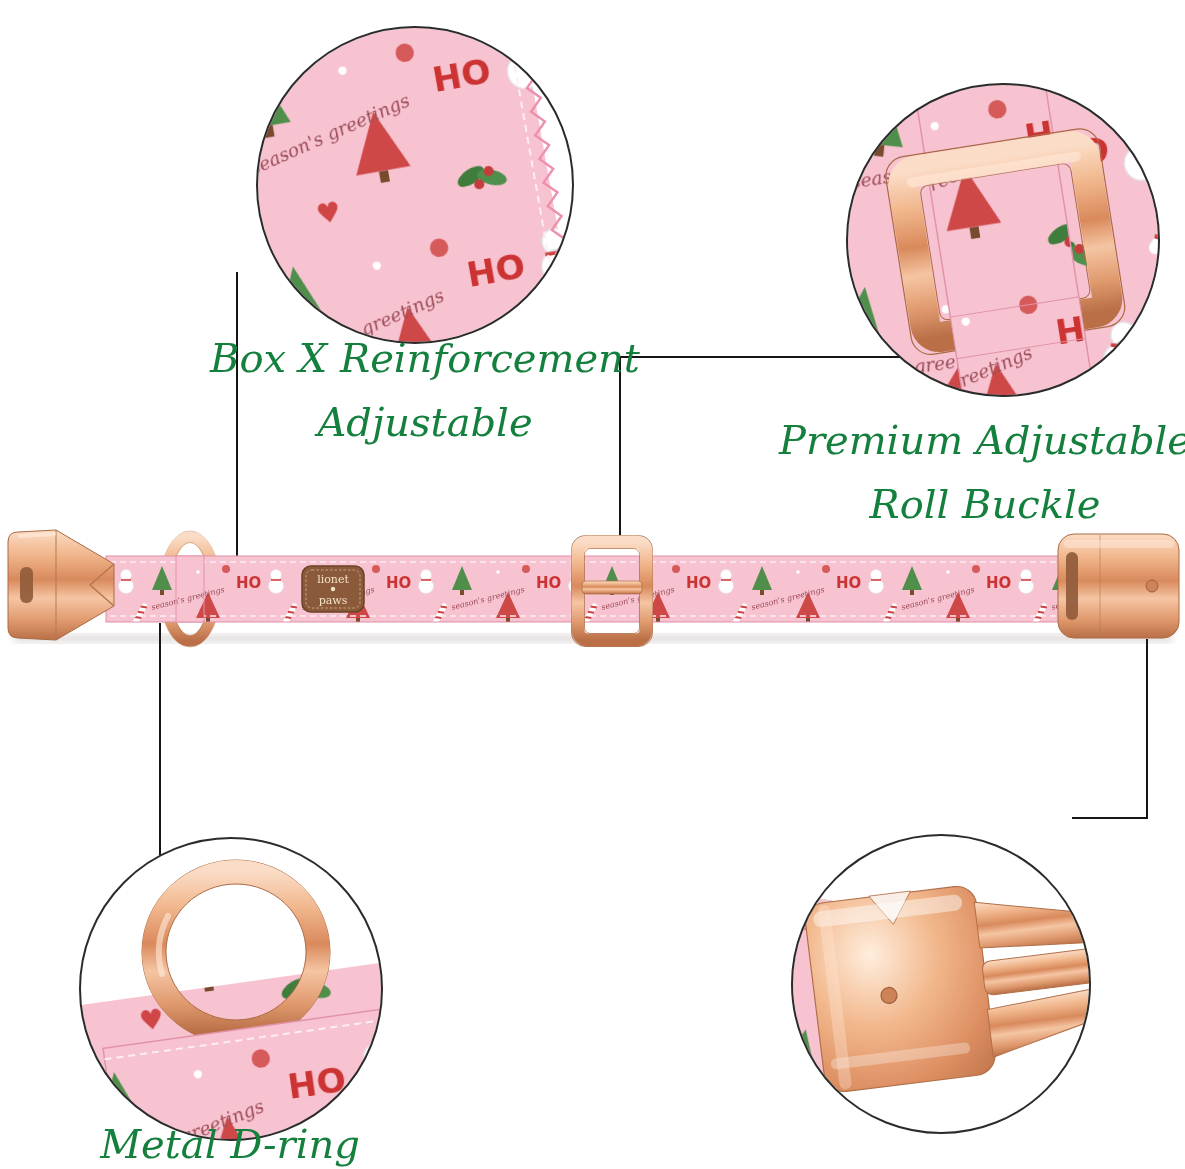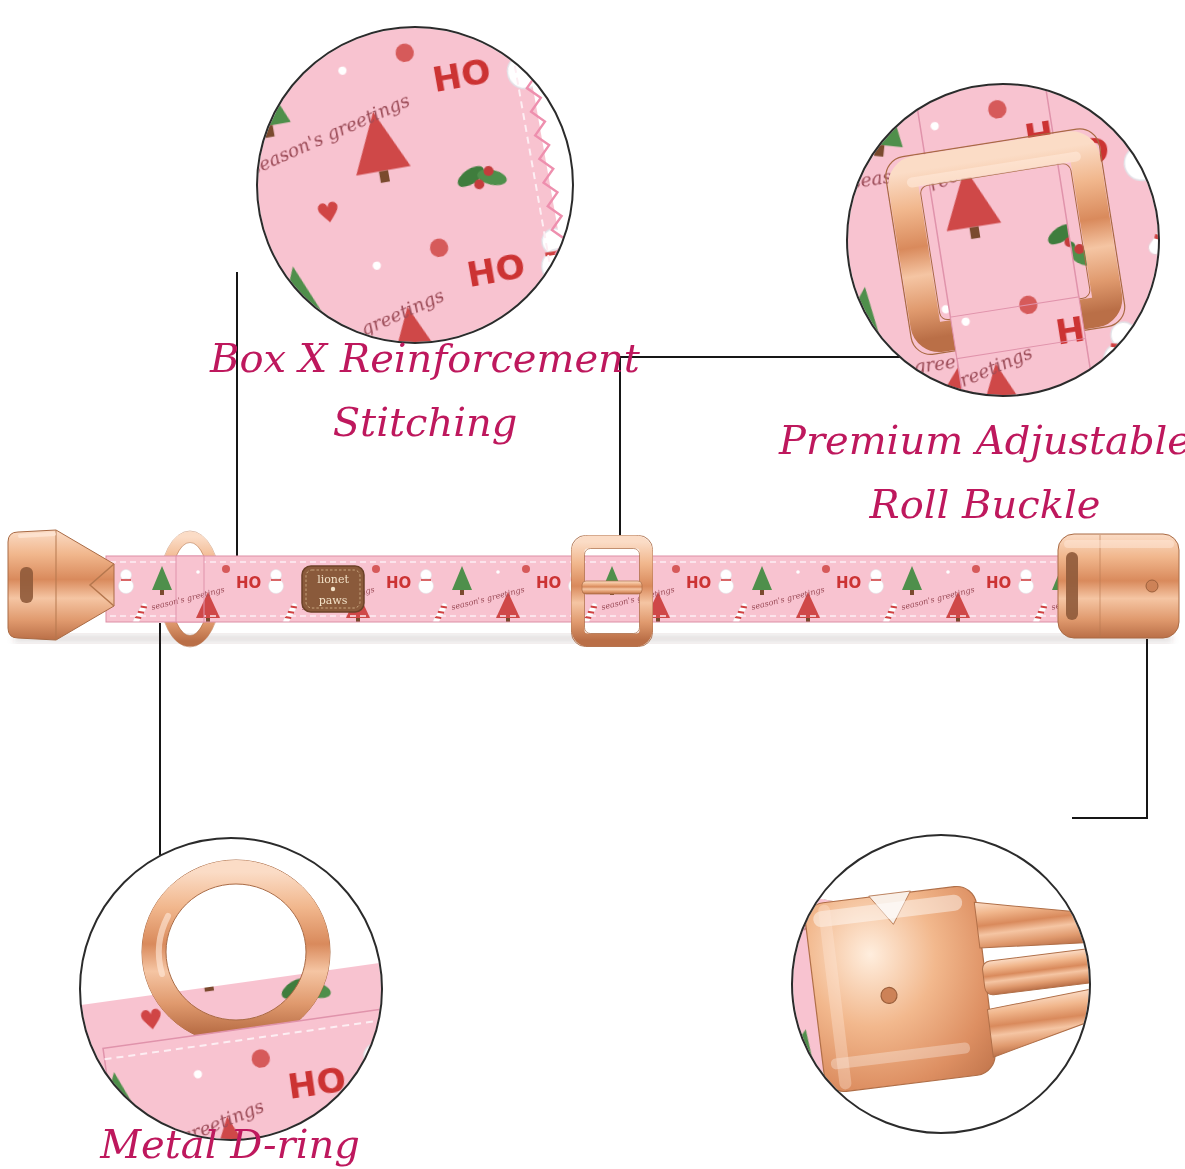--- a/index.html
+++ b/index.html
@@ -1,21 +1,21 @@
 <!DOCTYPE html>
 <html><head>
 <meta charset="utf-8">
 <style>
   *{margin:0;padding:0;box-sizing:border-box}
   html,body{background:#fff}
   body{width:1185px;height:1169px;overflow:hidden;font-family:"DejaVu Serif","Liberation Serif",serif}
   .stage{position:relative;width:1185px;height:1169px;background:#fff}
   .abs{position:absolute}
   svg.layer{position:absolute;left:0;top:0}
-  .label{position:absolute;font-style:italic;font-size:40px;line-height:1.6;color:#be185d;text-align:center}
+  .label{position:absolute;font-style:italic;font-size:40px;line-height:1.6;color:#15803d;text-align:center}
 </style>
 </head>
 <body>
 
 <div class="stage">
 
   <svg width="0" height="0" style="position:absolute" aria-hidden="true">
     <defs>
       <linearGradient id="roseV" x1="0" y1="0" x2="0" y2="1">
         <stop offset="0" stop-color="#fbdcc6"></stop>
@@ -197,21 +197,21 @@
         <rect x="34" y="66" width="150" height="16" rx="8" fill="#ffffff" opacity="0.45"></rect>
         <rect x="34" y="214" width="140" height="11" rx="5" fill="#ffffff" opacity="0.3"></rect>
         <rect x="40" y="60" width="12" height="186" rx="6" fill="#ffe9da" opacity="0.35"></rect>
       </g>
     </g>
     <circle cx="153" cy="153" r="149" fill="none" stroke="#2b2b2b" stroke-width="2"></circle>
   </svg>
 
   <div class="label" style="left:170px;top:326px;width:510px">
     <div>Box X Reinforcement</div>
-    <div>Stitching</div>
+    <div>Adjustable</div>
   </div>
   <div class="label" style="left:770px;top:408px;width:430px">
     <div>Premium Adjustable</div>
     <div>Roll Buckle</div>
   </div>
   <div class="label" style="left:55px;top:1112px;width:350px">
     <div>Metal D-ring</div>
   </div>
 
 </div>

